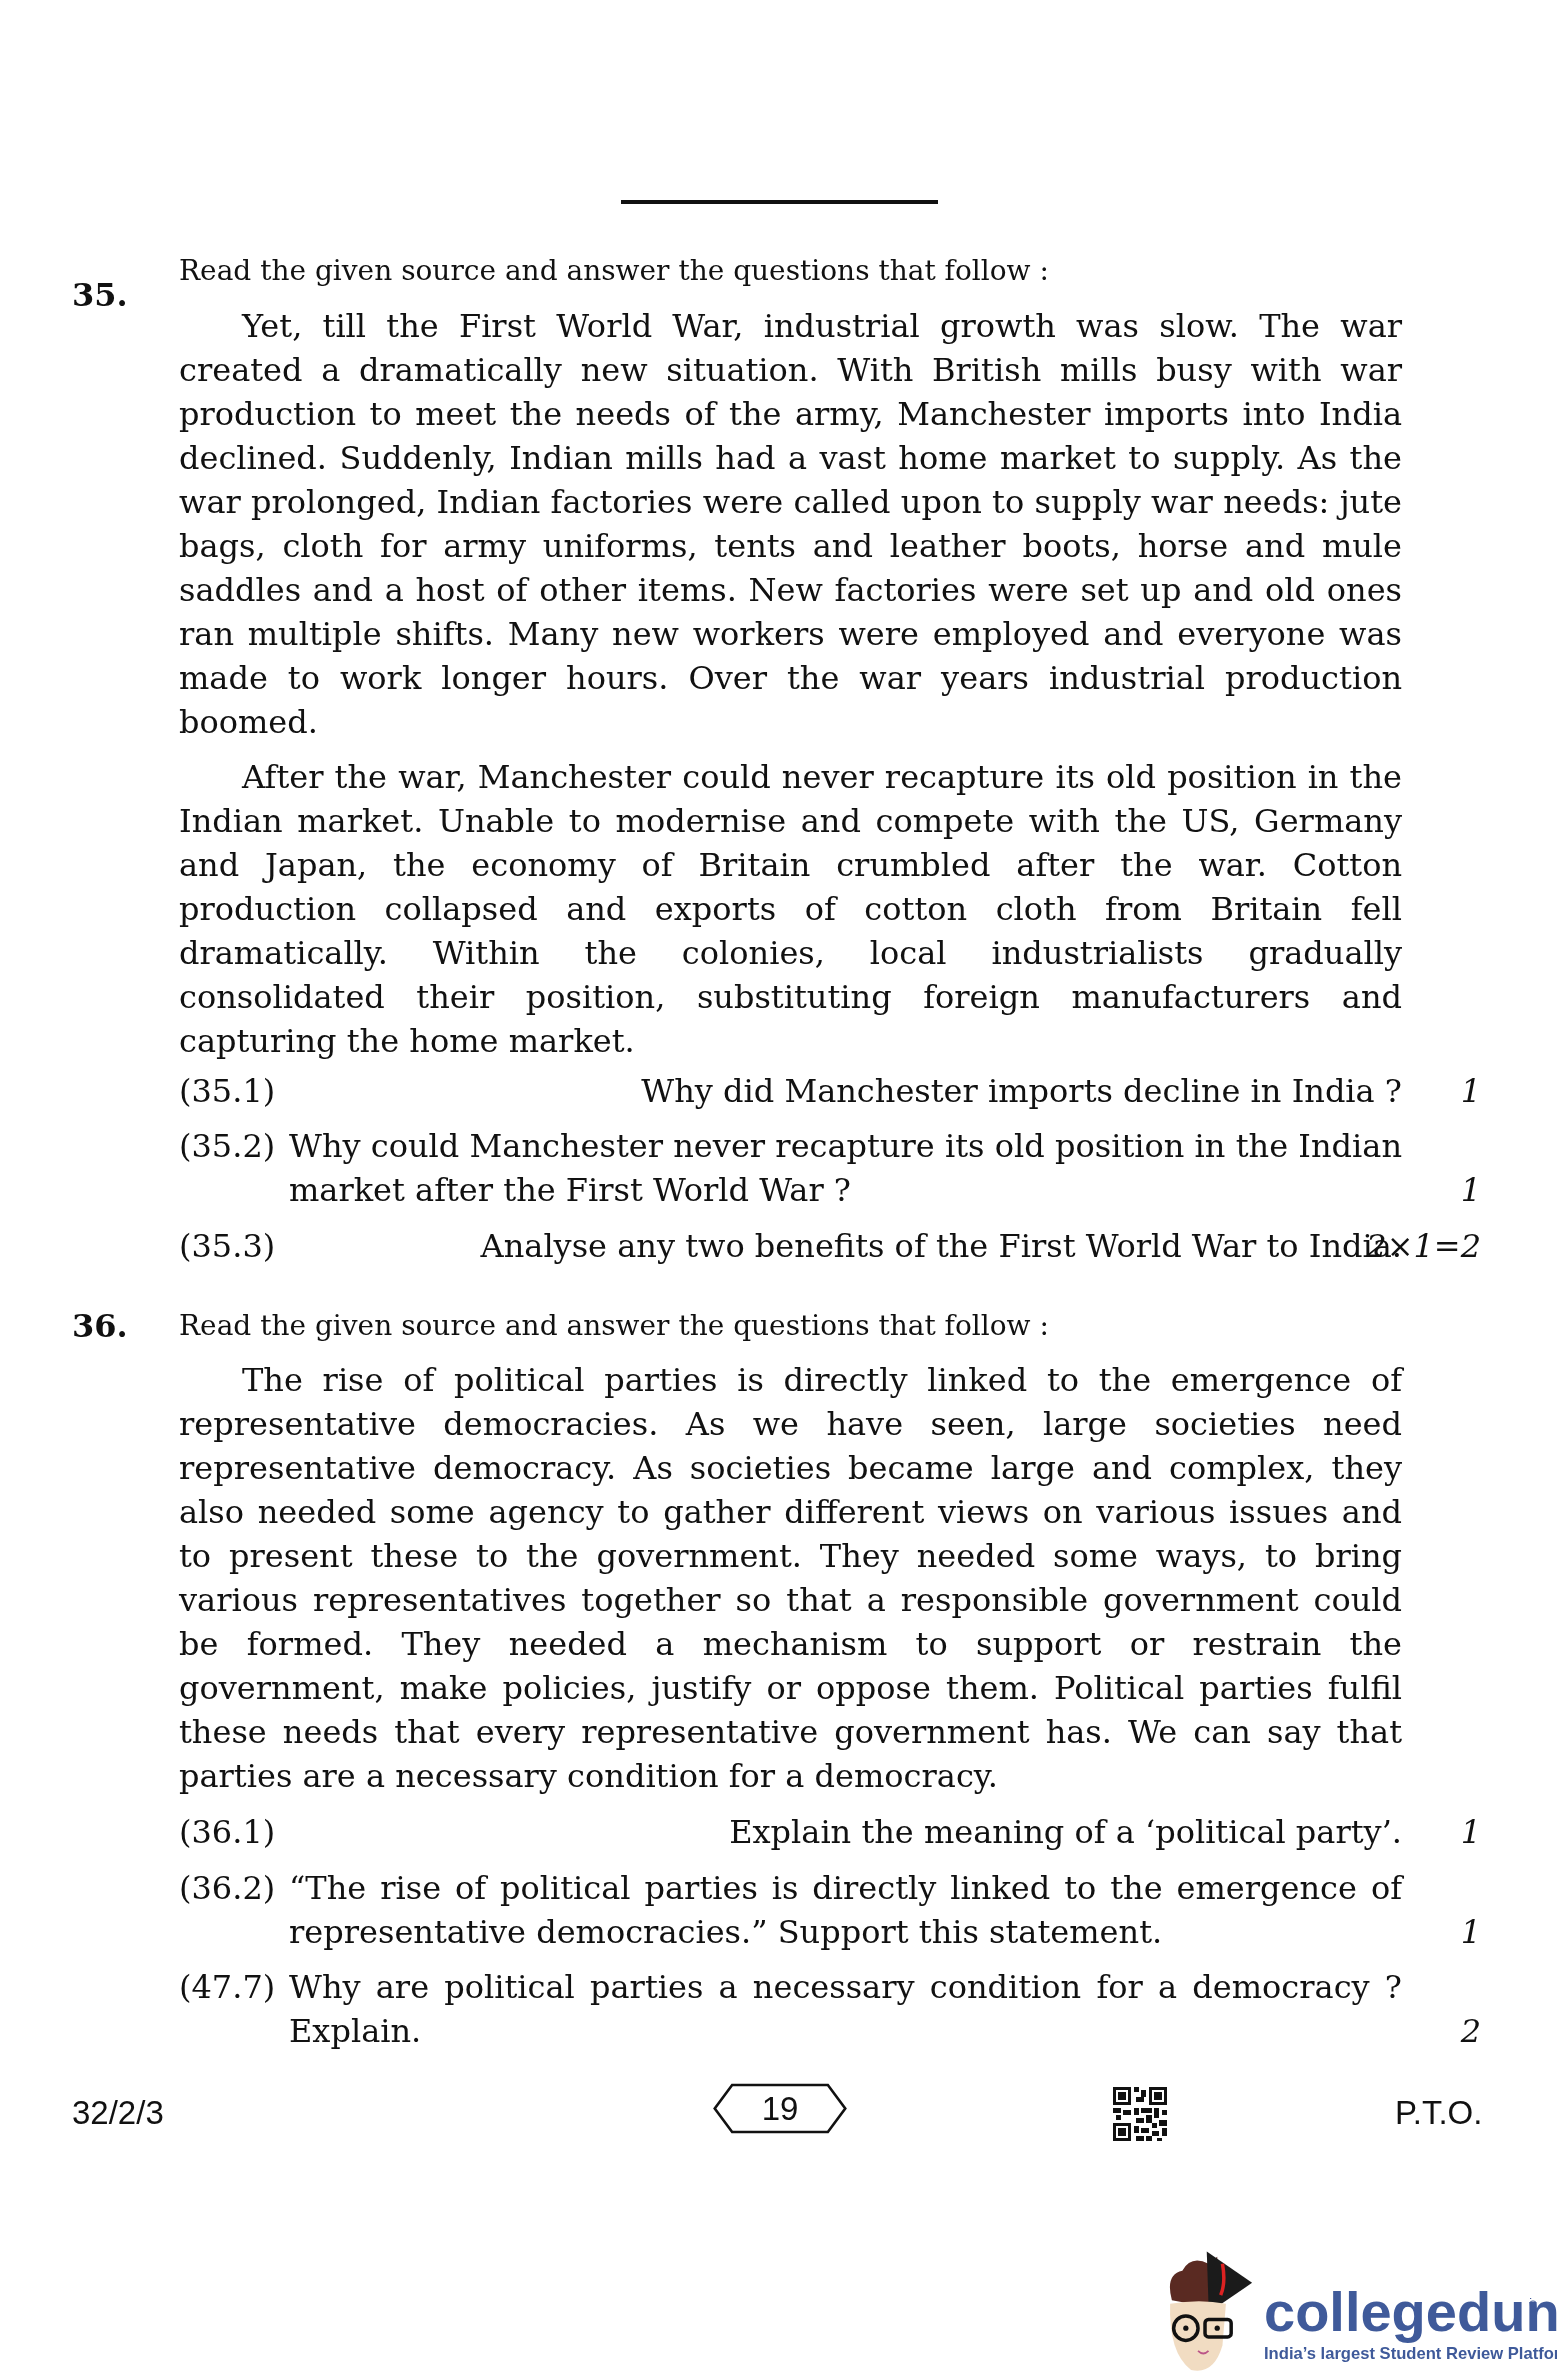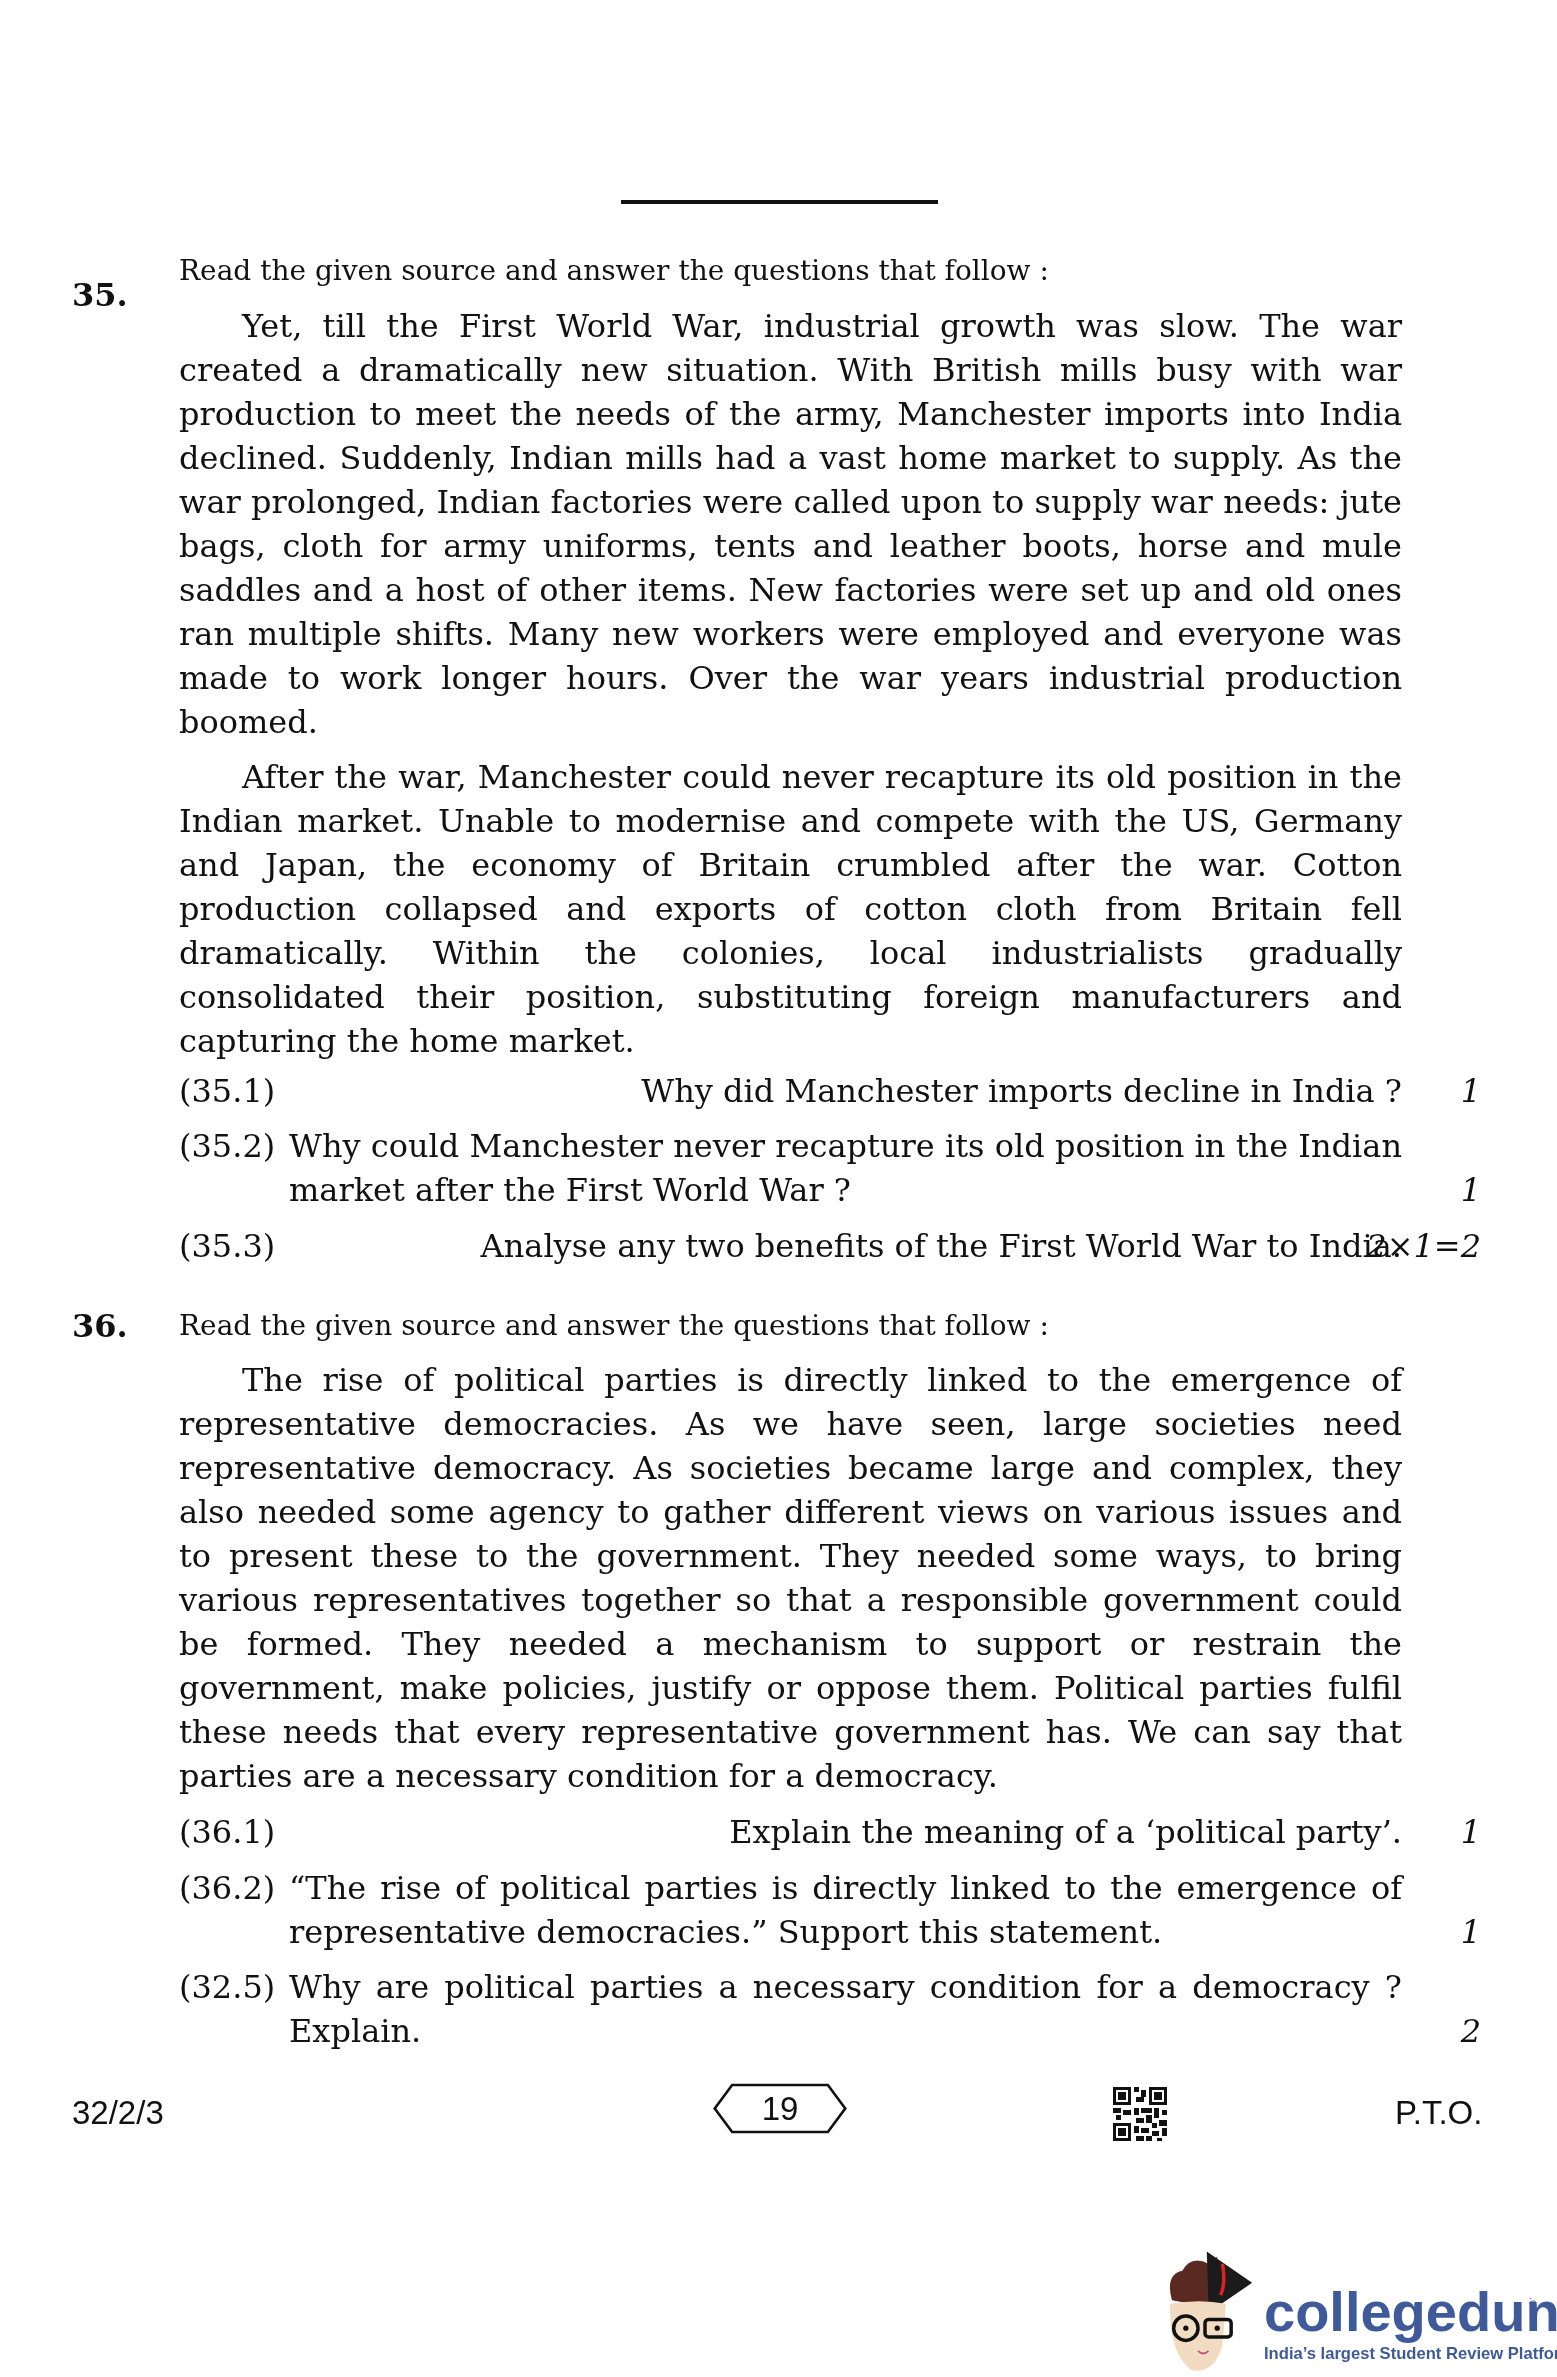--- a/index.html
+++ b/index.html
@@ -75,21 +75,21 @@
     <span class="sub-label">(36.1)</span>
     <span class="sub-text single">Explain the meaning of a ‘political party’.</span>
     <span class="sub-marks" style="top:0;">1</span>
   </div>
   <div class="sub" style="top:1866px;">
     <span class="sub-label">(36.2)</span>
     <span class="sub-text">“The rise of political parties is directly linked to the emergence of representative democracies.” Support this statement.</span>
     <span class="sub-marks" style="top:44px;">1</span>
   </div>
   <div class="sub" style="top:1965px;">
-    <span class="sub-label">(32.5)</span>
+    <span class="sub-label">(47.7)</span>
     <span class="sub-text">Why are political parties a necessary condition for a democracy ? Explain.</span>
     <span class="sub-marks" style="top:44px;">2</span>
   </div>
 </div>
 
 <div class="footer sans">
   <span class="code">32/2/3</span>
   <div class="page-badge">
     <svg width="134" height="51" viewBox="0 0 154 58">
       <polygon points="22,2 132,2 152,29 132,56 22,56 2,29" fill="none" stroke="#111" stroke-width="3"></polygon>

